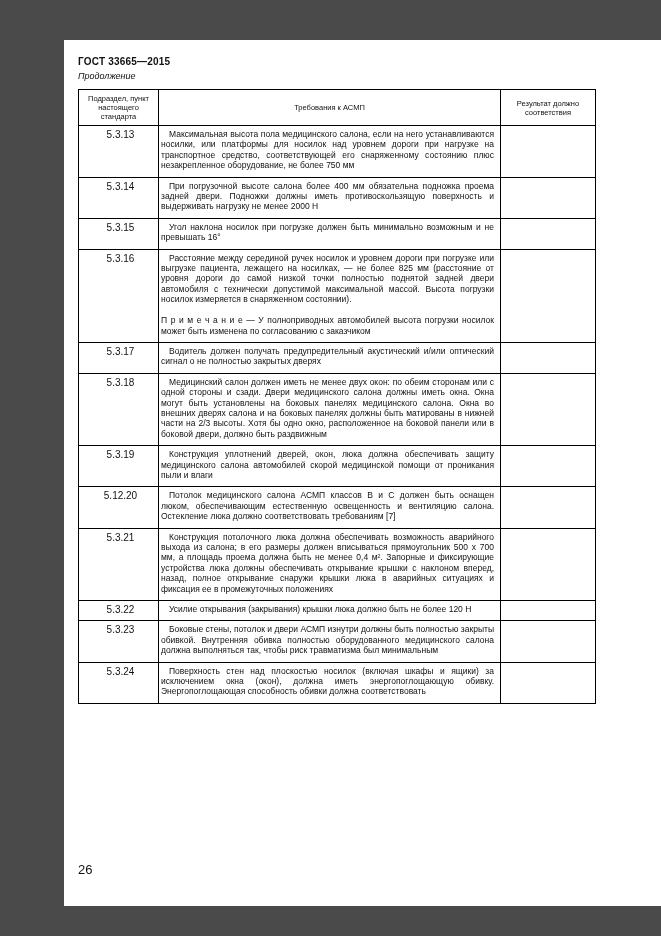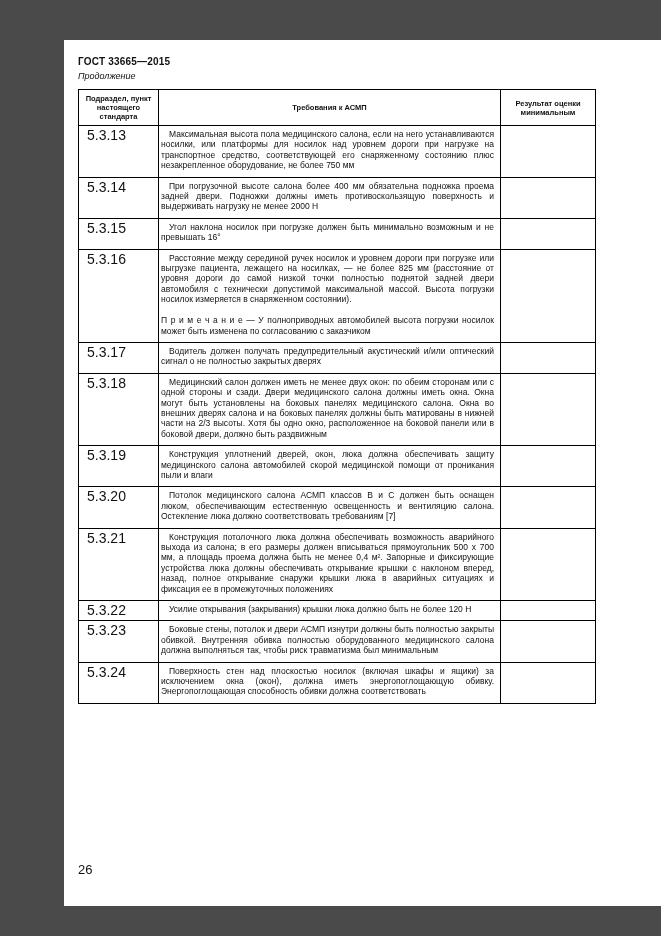--- a/index.html
+++ b/index.html
@@ -40,37 +40,38 @@
     margin-top: 8px;
     border-collapse: collapse;
     table-layout: fixed;
     width: 517px;
   }
   .req-table th, .req-table td {
     border: 1px solid #000;
     box-sizing: border-box;
   }
   .req-table thead th {
-    font-weight: bold;
+    font-weight: normal;
     font-size: 7.5px;
     line-height: 9px;
     text-align: center;
     vertical-align: middle;
     padding: 4px 3px;
     color: #111;
   }
   .col-clause { width: 80px; }
   .col-req { width: 342px; }
   .col-result { width: 95px; }
   td.clause-cell {
-    font-size: 14px;
+    font-size: 10px;
     line-height: 10px;
     vertical-align: top;
     padding: 4px 4px 4px 8px;
     color: #111;
+    text-align: center;
   }
   td.req-cell {
     font-size: 8.5px;
     line-height: 10.4px;
     vertical-align: top;
     text-align: justify;
     padding: 3px 6px 6px 2px;
     white-space: pre-line;
     text-indent: 8px;
     color: #111;
@@ -96,21 +97,21 @@
   <table class="req-table">
     <colgroup>
       <col class="col-clause">
       <col class="col-req">
       <col class="col-result">
     </colgroup>
     <thead>
       <tr>
         <th>Подраздел, пункт настоящего стандарта</th>
         <th>Требования к АСМП</th>
-        <th>Результат оценки минимальным</th>
+        <th>Результат должно соответствия</th>
       </tr>
     </thead>
     <tbody>
       <tr>
         <td class="clause-cell">5.3.13</td>
         <td class="req-cell">Максимальная высота пола медицинского салона, если на него устанавливаются носилки, или платформы для носилок над уровнем дороги при нагрузке на транспортное средство, соответствующей его снаряженному состоянию плюс незакрепленное оборудование, не более 750 мм</td>
         <td class="result-cell"></td>
       </tr>
       <tr>
         <td class="clause-cell">5.3.14</td>
@@ -138,21 +139,21 @@
         <td class="clause-cell">5.3.18</td>
         <td class="req-cell">Медицинский салон должен иметь не менее двух окон: по обеим сторонам или с одной стороны и сзади. Двери медицинского салона должны иметь окна. Окна могут быть установлены на боковых панелях медицинского салона. Окна во внешних дверях салона и на боковых панелях должны быть матированы в нижней части на 2/3 высоты. Хотя бы одно окно, расположенное на боковой панели или в боковой двери, должно быть раздвижным</td>
         <td class="result-cell"></td>
       </tr>
       <tr>
         <td class="clause-cell">5.3.19</td>
         <td class="req-cell">Конструкция уплотнений дверей, окон, люка должна обеспечивать защиту медицинского салона автомобилей скорой медицинской помощи от проникания пыли и влаги</td>
         <td class="result-cell"></td>
       </tr>
       <tr>
-        <td class="clause-cell">5.3.20</td>
+        <td class="clause-cell">5.12.20</td>
         <td class="req-cell">Потолок медицинского салона АСМП классов В и С должен быть оснащен люком, обеспечивающим естественную освещенность и вентиляцию салона. Остекление люка должно соответствовать требованиям [7]</td>
         <td class="result-cell"></td>
       </tr>
       <tr>
         <td class="clause-cell">5.3.21</td>
         <td class="req-cell">Конструкция потолочного люка должна обеспечивать возможность аварийного выхода из салона; в его размеры должен вписываться прямоугольник 500 x 700 мм, а площадь проема должна быть не менее 0,4 м². Запорные и фиксирующие устройства люка должны обеспечивать открывание крышки с наклоном вперед, назад, полное открывание снаружи крышки люка в аварийных ситуациях и фиксация ее в промежуточных положениях</td>
         <td class="result-cell"></td>
       </tr>
       <tr>
         <td class="clause-cell">5.3.22</td>

